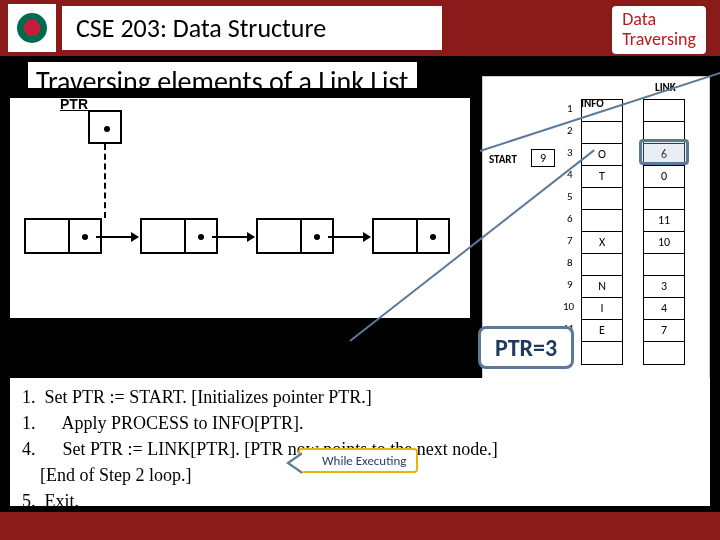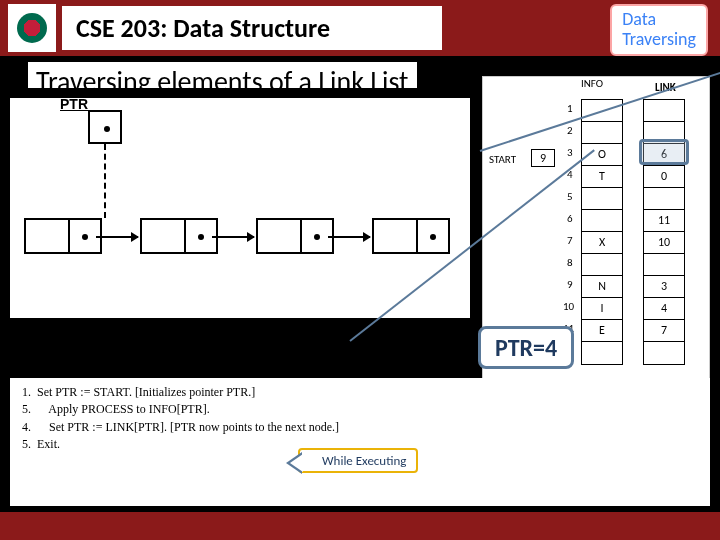--- a/index.html
+++ b/index.html
@@ -1,24 +1,24 @@
 <!DOCTYPE html>
 <html><head>
 <meta charset="utf-8">
 <style>
   * { margin: 0; padding: 0; box-sizing: border-box; }
   body { width: 720px; height: 540px; font-family: Calibri, Arial, sans-serif; background: #000; position: relative; overflow: hidden; }
   
-  .header-bar { position: absolute; top: 0; left: 0; right: 0; height: 56px; background: #8b1a1a; display: flex; align-items: center; font-weight: bold; }
+  .header-bar { position: absolute; top: 0; left: 0; right: 0; height: 56px; background: #8b1a1a; display: flex; align-items: center; }
   .logo { width: 48px; height: 48px; background: #fff; margin-left: 8px; border: 2px solid #fff; display: flex; flex-direction: column; align-items: center; justify-content: center; position: relative; }
   .logo-inner { width: 30px; height: 30px; background: radial-gradient(circle, #c41e3a 40%, #006a4e 40%); border-radius: 50%; }
   .title-box { background: #fff; height: 44px; margin-left: 6px; padding: 0 14px; display: flex; align-items: center; flex: 1; max-width: 380px; }
   .title-box span { font-size: 26px; color: #000; }
   
-  .badge { position: absolute; top: 4px; right: 12px; background: #fff; border: 2px solid #fca5a5; border-radius: 6px; padding: 4px 10px; font-size: 18px; color: #3b82f6; line-height: 1.1; }
+  .badge { position: absolute; top: 4px; right: 12px; background: #fff; border: 2px solid #7f1d1d; border-radius: 6px; padding: 4px 10px; font-size: 18px; color: #b91c1c; line-height: 1.1; }
   
   .subtitle { position: absolute; top: 62px; left: 4px; font-size: 28px; color: #000; background: #fff; padding: 2px 8px; margin-left: 24px; }
   
   .black-mid { position: absolute; top: 88px; left: 0; width: 480px; height: 250px; background: #000; }
   
   .fig-left { position: absolute; top: 98px; left: 10px; width: 460px; height: 220px; background: #fff; }
   .fig-caption { position: absolute; bottom: 8px; left: 90px; font-family: 'Times New Roman', serif; font-style: italic; font-size: 16px; }
   
   .ptr-box { position: absolute; top: 12px; left: 78px; width: 34px; height: 34px; border: 2px solid #000; }
   .ptr-box::after { content: ''; position: absolute; top: 14px; left: 14px; width: 6px; height: 6px; background: #000; border-radius: 50%; }
@@ -37,41 +37,41 @@
   .arrow-h { position: absolute; height: 2px; background: #000; }
   .arrow-h::after { content: ''; position: absolute; right: -1px; top: -4px; border-left: 8px solid #000; border-top: 5px solid transparent; border-bottom: 5px solid transparent; }
   .a1 { top: 138px; left: 86px; width: 42px; }
   .a2 { top: 138px; left: 202px; width: 42px; }
   .a3 { top: 138px; left: 318px; width: 42px; }
   
   .dash-v { position: absolute; border-left: 2px dashed #000; }
   .d1 { top: 46px; left: 94px; height: 74px; }
   
   .fig-right { position: absolute; top: 76px; right: 10px; width: 228px; height: 320px; background: #fff; border: 1px solid #ccc; }
-  .fr-header { position: absolute; top: 0; left: 98px; font-size: 11px; font-weight: normal; }
+  .fr-header { position: absolute; top: 20px; left: 98px; font-size: 11px; font-weight: bold; }
   .fr-header2 { position: absolute; top: 4px; left: 172px; font-size: 11px; font-weight: bold; }
-  .fr-start { position: absolute; top: 76px; left: 6px; font-size: 11px; font-weight: normal; text-align: right; }
+  .fr-start { position: absolute; top: 76px; left: 6px; font-size: 11px; font-weight: bold; text-align: right; }
   .fr-startbox { position: absolute; top: 72px; left: 48px; width: 24px; height: 18px; border: 1.5px solid #000; font-size: 12px; text-align: center; line-height: 16px; }
   
   .fr-col { position: absolute; top: 22px; border: 1.5px solid #000; width: 42px; }
   .fr-col.info { left: 98px; }
   .fr-col.link { left: 160px; }
   .fr-row { height: 22px; border-bottom: 1.5px solid #000; font-size: 12px; text-align: center; line-height: 20px; }
   .fr-row:last-child { border-bottom: none; }
   .fr-num { position: absolute; font-size: 11px; left: 84px; }
   
   .highlight-cell { position: absolute; border: 3px solid #5b7a9a; border-radius: 4px; background: rgba(180,200,220,0.3); }
   .hc1 { top: 62px; left: 156px; width: 50px; height: 26px; }
   
   .ptr-badge { position: absolute; top: 326px; left: 478px; background: #fff; border: 3px solid #5b7a9a; border-radius: 8px; padding: 4px 14px; font-size: 24px; font-weight: bold; color: #1f3a5f; z-index: 10; }
   
   .diag-line { position: absolute; top: 150px; left: 480px; width: 270px; height: 2px; background: #5b7a9a; transform-origin: left center; transform: rotate(-18deg); z-index: 5; }
   .diag-line2 { position: absolute; top: 340px; left: 350px; width: 310px; height: 2px; background: #5b7a9a; transform-origin: left center; transform: rotate(-38deg); z-index: 5; }
   
-  .algo { position: absolute; top: 378px; left: 10px; right: 10px; height: 128px; background: #fff; padding: 6px 12px; font-family: 'Times New Roman', serif; font-size: 12px; line-height: 1.45; }
+  .algo { position: absolute; top: 378px; left: 10px; right: 10px; height: 128px; background: #fff; padding: 6px 12px; font-family: 'Times New Roman', serif; font-size: 18px; line-height: 1.45; }
   .algo .row { white-space: pre; }
   
   .exec-badge { position: absolute; top: 448px; left: 298px; background: #fff; border: 2px solid #eab308; border-radius: 4px; padding: 3px 10px 3px 22px; font-size: 13px; color: #1f3a5f; z-index: 12; }
   .exec-badge::before { content: ''; position: absolute; left: -14px; top: 2px; border-right: 16px solid #5b7a9a; border-top: 11px solid transparent; border-bottom: 11px solid transparent; }
   .exec-badge::after { content: ''; position: absolute; left: -10px; top: 4px; border-right: 13px solid #fff; border-top: 9px solid transparent; border-bottom: 9px solid transparent; }
   
   .footer-bar { position: absolute; bottom: 0; left: 0; right: 0; height: 28px; background: #8b1a1a; }
 </style>
 </head>
 <body>
@@ -165,24 +165,25 @@
   <div class="fr-num" style="top:223px;left:80px">10</div>
   <div class="fr-num" style="top:245px;left:80px">11</div>
   <div class="fr-num" style="top:267px;left:80px">12</div>
 
   <div class="highlight-cell hc1"></div>
 </div>
 
 <div class="diag-line"></div>
 <div class="diag-line2"></div>
 
-<div class="ptr-badge">PTR=4</div>
+<div class="ptr-badge">PTR=3</div>
 
 <div class="algo">
   <div class="row">1.  Set PTR := START. [Initializes pointer PTR.]</div>
-  <div class="row">5.      Apply PROCESS to INFO[PTR].</div>
+  <div class="row">1.      Apply PROCESS to INFO[PTR].</div>
   <div class="row">4.      Set PTR := LINK[PTR]. [PTR now points to the next node.]</div>
+  <div class="row">    [End of Step 2 loop.]</div>
   <div class="row">5.  Exit.</div>
 </div>
 
 <div class="exec-badge">While Executing</div>
 
 <div class="footer-bar"></div>
 
 </body></html>

